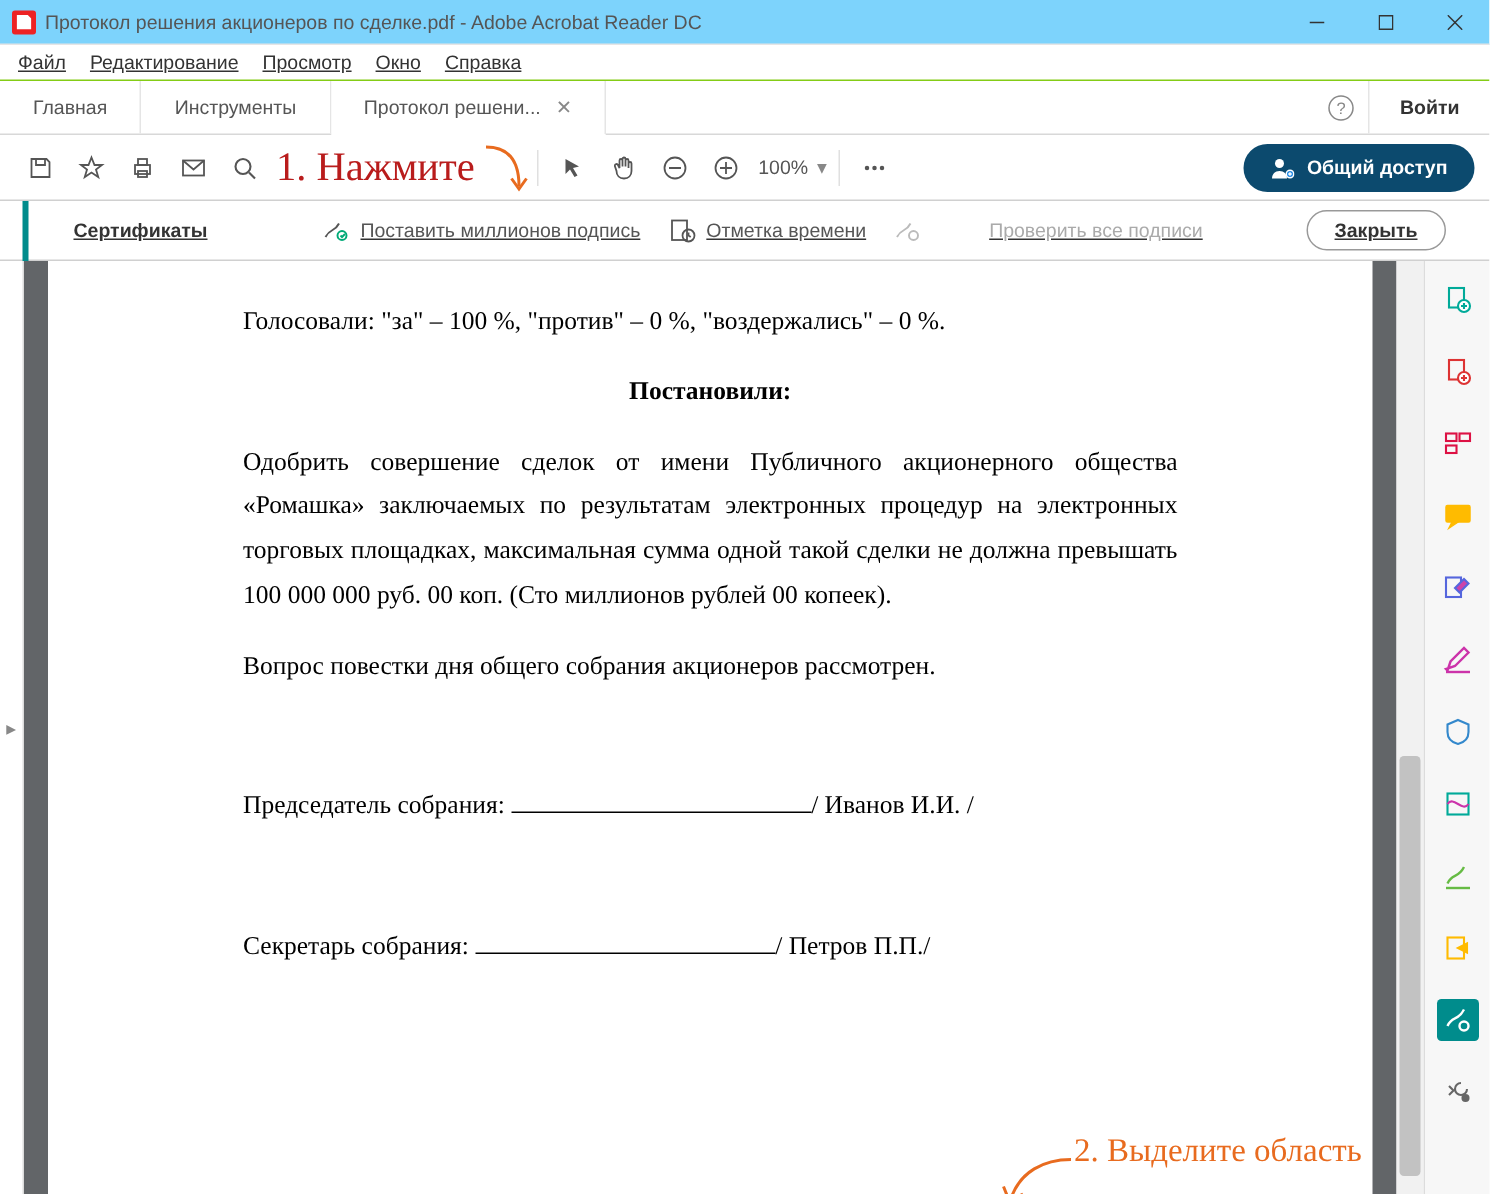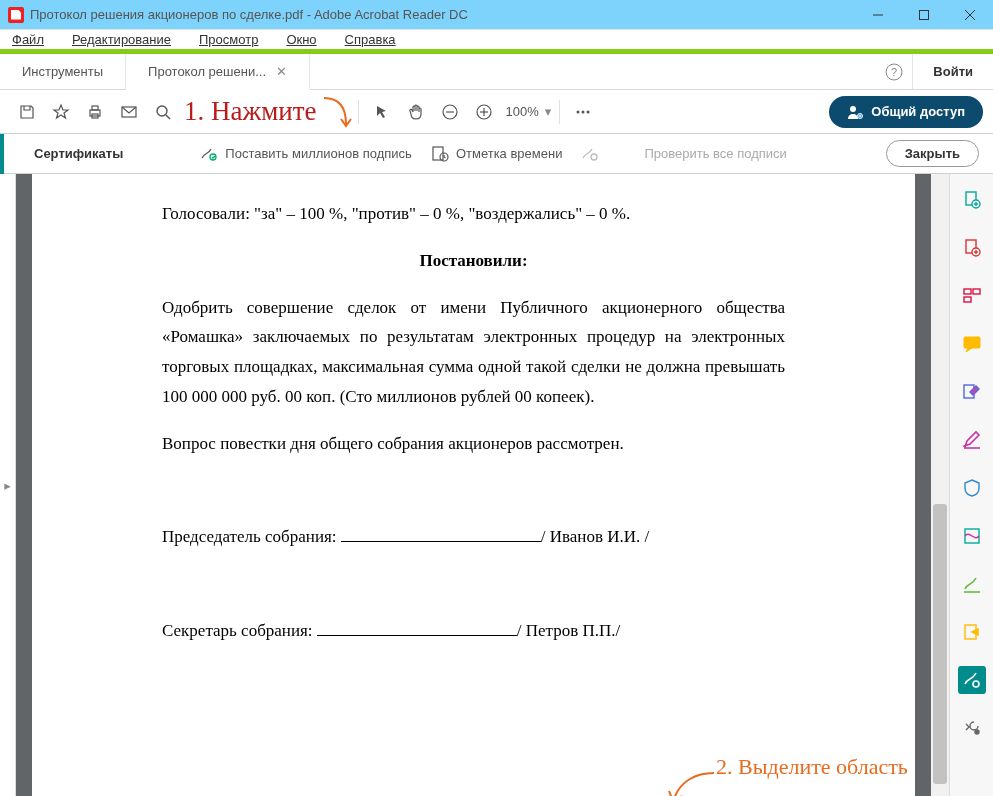--- a/index.html
+++ b/index.html
@@ -5,21 +5,21 @@
   * { box-sizing: border-box; }
   html, body { margin:0; padding:0; font-family: "Segoe UI", Arial, sans-serif; font-size:13px; color:#333; background:#fff; width:993px; height:796px; overflow:hidden;}
   
   .titlebar { height:30px; display:flex; align-items:center; padding:0 0 0 8px; border-bottom:1px solid #e5e5e5; background:#7dd3fc;}
   .titlebar .app-icon { width:16px; height:16px; margin-right:6px; background:#ed2224; border-radius:2px; position:relative;}
   .titlebar .app-icon:after{content:""; position:absolute; left:3px; top:3px; width:10px; height:10px; background:#fff; clip-path:polygon(0 0,70% 0,100% 30%,100% 100%,0 100%);}
   .titlebar .title-text { flex:0 0 auto; color:#555;}
   .titlebar .spacer { flex:1 1 auto;}
   .win-ctrl { width:46px; height:30px; display:flex; align-items:center; justify-content:center; color:#333;}
   
-  .menu { height:24px; display:flex; align-items:center; padding:0 6px; border-bottom:5px solid #84cc16; gap:16px;}
+  .menu { height:24px; display:flex; align-items:center; padding:0 6px; border-bottom:1px solid #84cc16; gap:4px;}
   .menu-item { padding:2px 6px; color:#333; }
   .menu-item span.u { text-decoration:underline;}
   
   .tabs { height:36px; display:flex; align-items:stretch; border-bottom:1px solid #d8d8d8;}
   .tab { display:flex; align-items:center; padding:0 22px; color:#555; border-right:1px solid #e5e5e5; position:relative;}
   .tab.doc { background:#fff; border-bottom:1px solid #fff; margin-bottom:-1px;}
   .tab-close { margin-left:10px; color:#888;}
   .tabs .spacer{flex:1 1 auto;}
   .tabs .help-icon{ width:36px; display:flex; align-items:center; justify-content:center; color:#888;}
   .login-btn { display:flex; align-items:center; padding:0 20px; font-weight:600; color:#333; border-left:1px solid #e5e5e5;}
@@ -27,21 +27,21 @@
   .toolbar { height:44px; display:flex; align-items:center; padding:0 10px; border-bottom:1px solid #d0d0d0; gap:0;}
   .tbtn { width:34px; height:34px; display:flex; align-items:center; justify-content:center; color:#555;}
   .tsep { width:1px; height:24px; background:#e0e0e0; margin:0 6px;}
   .zoom-text{ color:#555; margin:0 4px;}
   .zoom-dd{ color:#888; padding:0 2px;}
   .annot1 { color:#b91c1c; font-family:"Comic Sans MS", cursive; font-size:27px; margin:0 6px 0 4px; font-weight:400;}
   .arrow-svg { width:30px; height:36px; color:#e86b1f;}
   .toolbar .spacer{flex:1 1 auto;}
   .share-btn{ height:32px; border-radius:16px; background:#0c4a6e; color:#fff; display:flex; align-items:center; padding:0 18px; gap:8px; font-weight:600;}
   
-  .certbar{ height:40px; display:flex; align-items:center; padding:0 14px; border-bottom:1px solid #d0d0d0; gap:18px;}
+  .certbar{ height:40px; display:flex; align-items:center; padding:0 29px; border-bottom:1px solid #d0d0d0; gap:18px;text-decoration:underline;}
   .certbar .accent{ width:4px; height:40px; background:#008c8c; margin:-0 12px 0 -14px;}
   .cert-title{ font-weight:600; color:#333;}
   .cert-btn{display:flex; align-items:center; gap:6px; color:#555;}
   .cert-btn.disabled{ color:#aaa;gap:44px;}
   .cert-icon{ width:20px; height:20px; display:flex; align-items:center; justify-content:center;}
   .close-pill{ margin-left:auto; border:1px solid #999; border-radius:16px; padding:5px 18px; font-weight:600;}
   
   .work { position:absolute; top:174px; bottom:0; left:0; right:0; display:flex;}
   .left-sash{ width:16px; background:#fff; border-right:1px solid #dcdcdc; display:flex; align-items:center; justify-content:center; color:#888;}
   .canvas{ flex:1 1 auto; background:#626568; position:relative; overflow:hidden;}
@@ -87,20 +87,23 @@
 <div class="menu">
   <div class="menu-item"><span class="u">Файл</span></div>
   <div class="menu-item"><span class="u">Редактирование</span></div>
   <div class="menu-item"><span class="u">Просмотр</span></div>
   <div class="menu-item"><span class="u">Окно</span></div>
   <div class="menu-item"><span class="u">Справка</span></div>
 </div>
 
 <div class="tabs">
   <div class="tab">
+      <span>Главная</span>
+    </div>
+  <div class="tab">
       <span>Инструменты</span>
     </div>
   <div class="tab doc">
     <span>Протокол решени...</span>
     <span class="tab-close">✕</span>
   </div>
   <div class="spacer"></div>
   <div class="help-icon">
       <svg width="18" height="18">
         <circle cx="9" cy="9" r="8" fill="none" stroke="currentColor"></circle>

